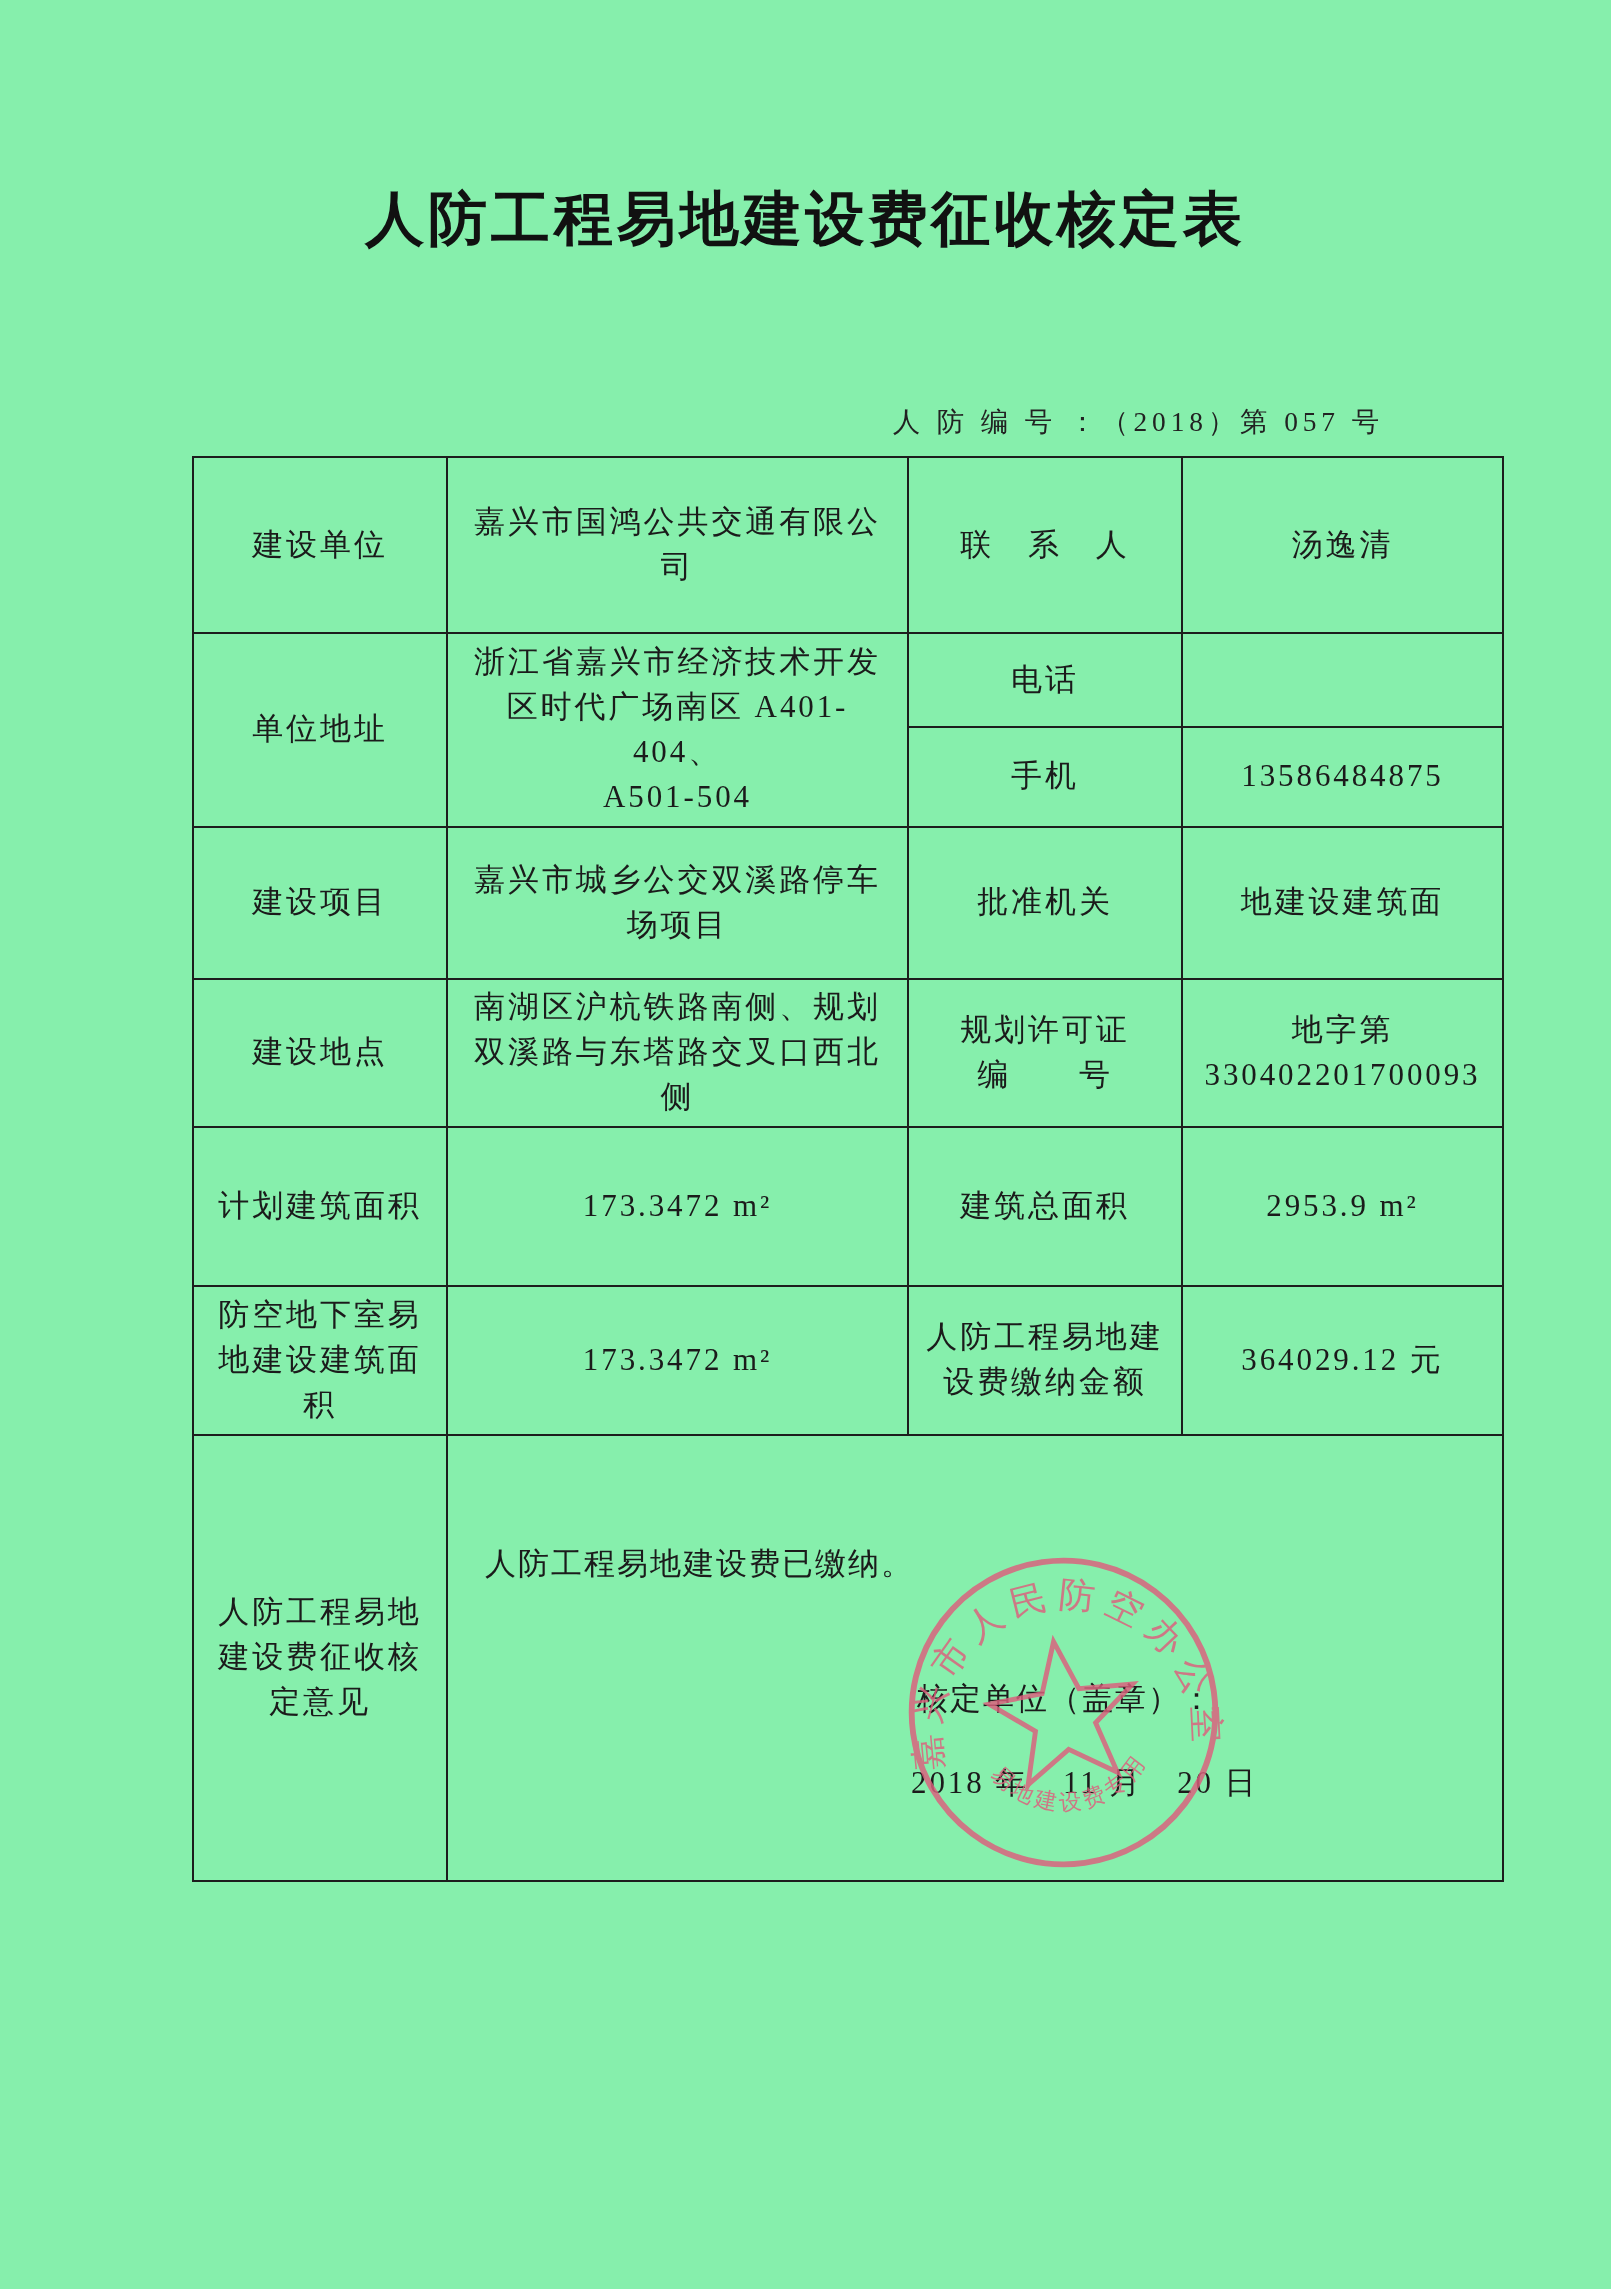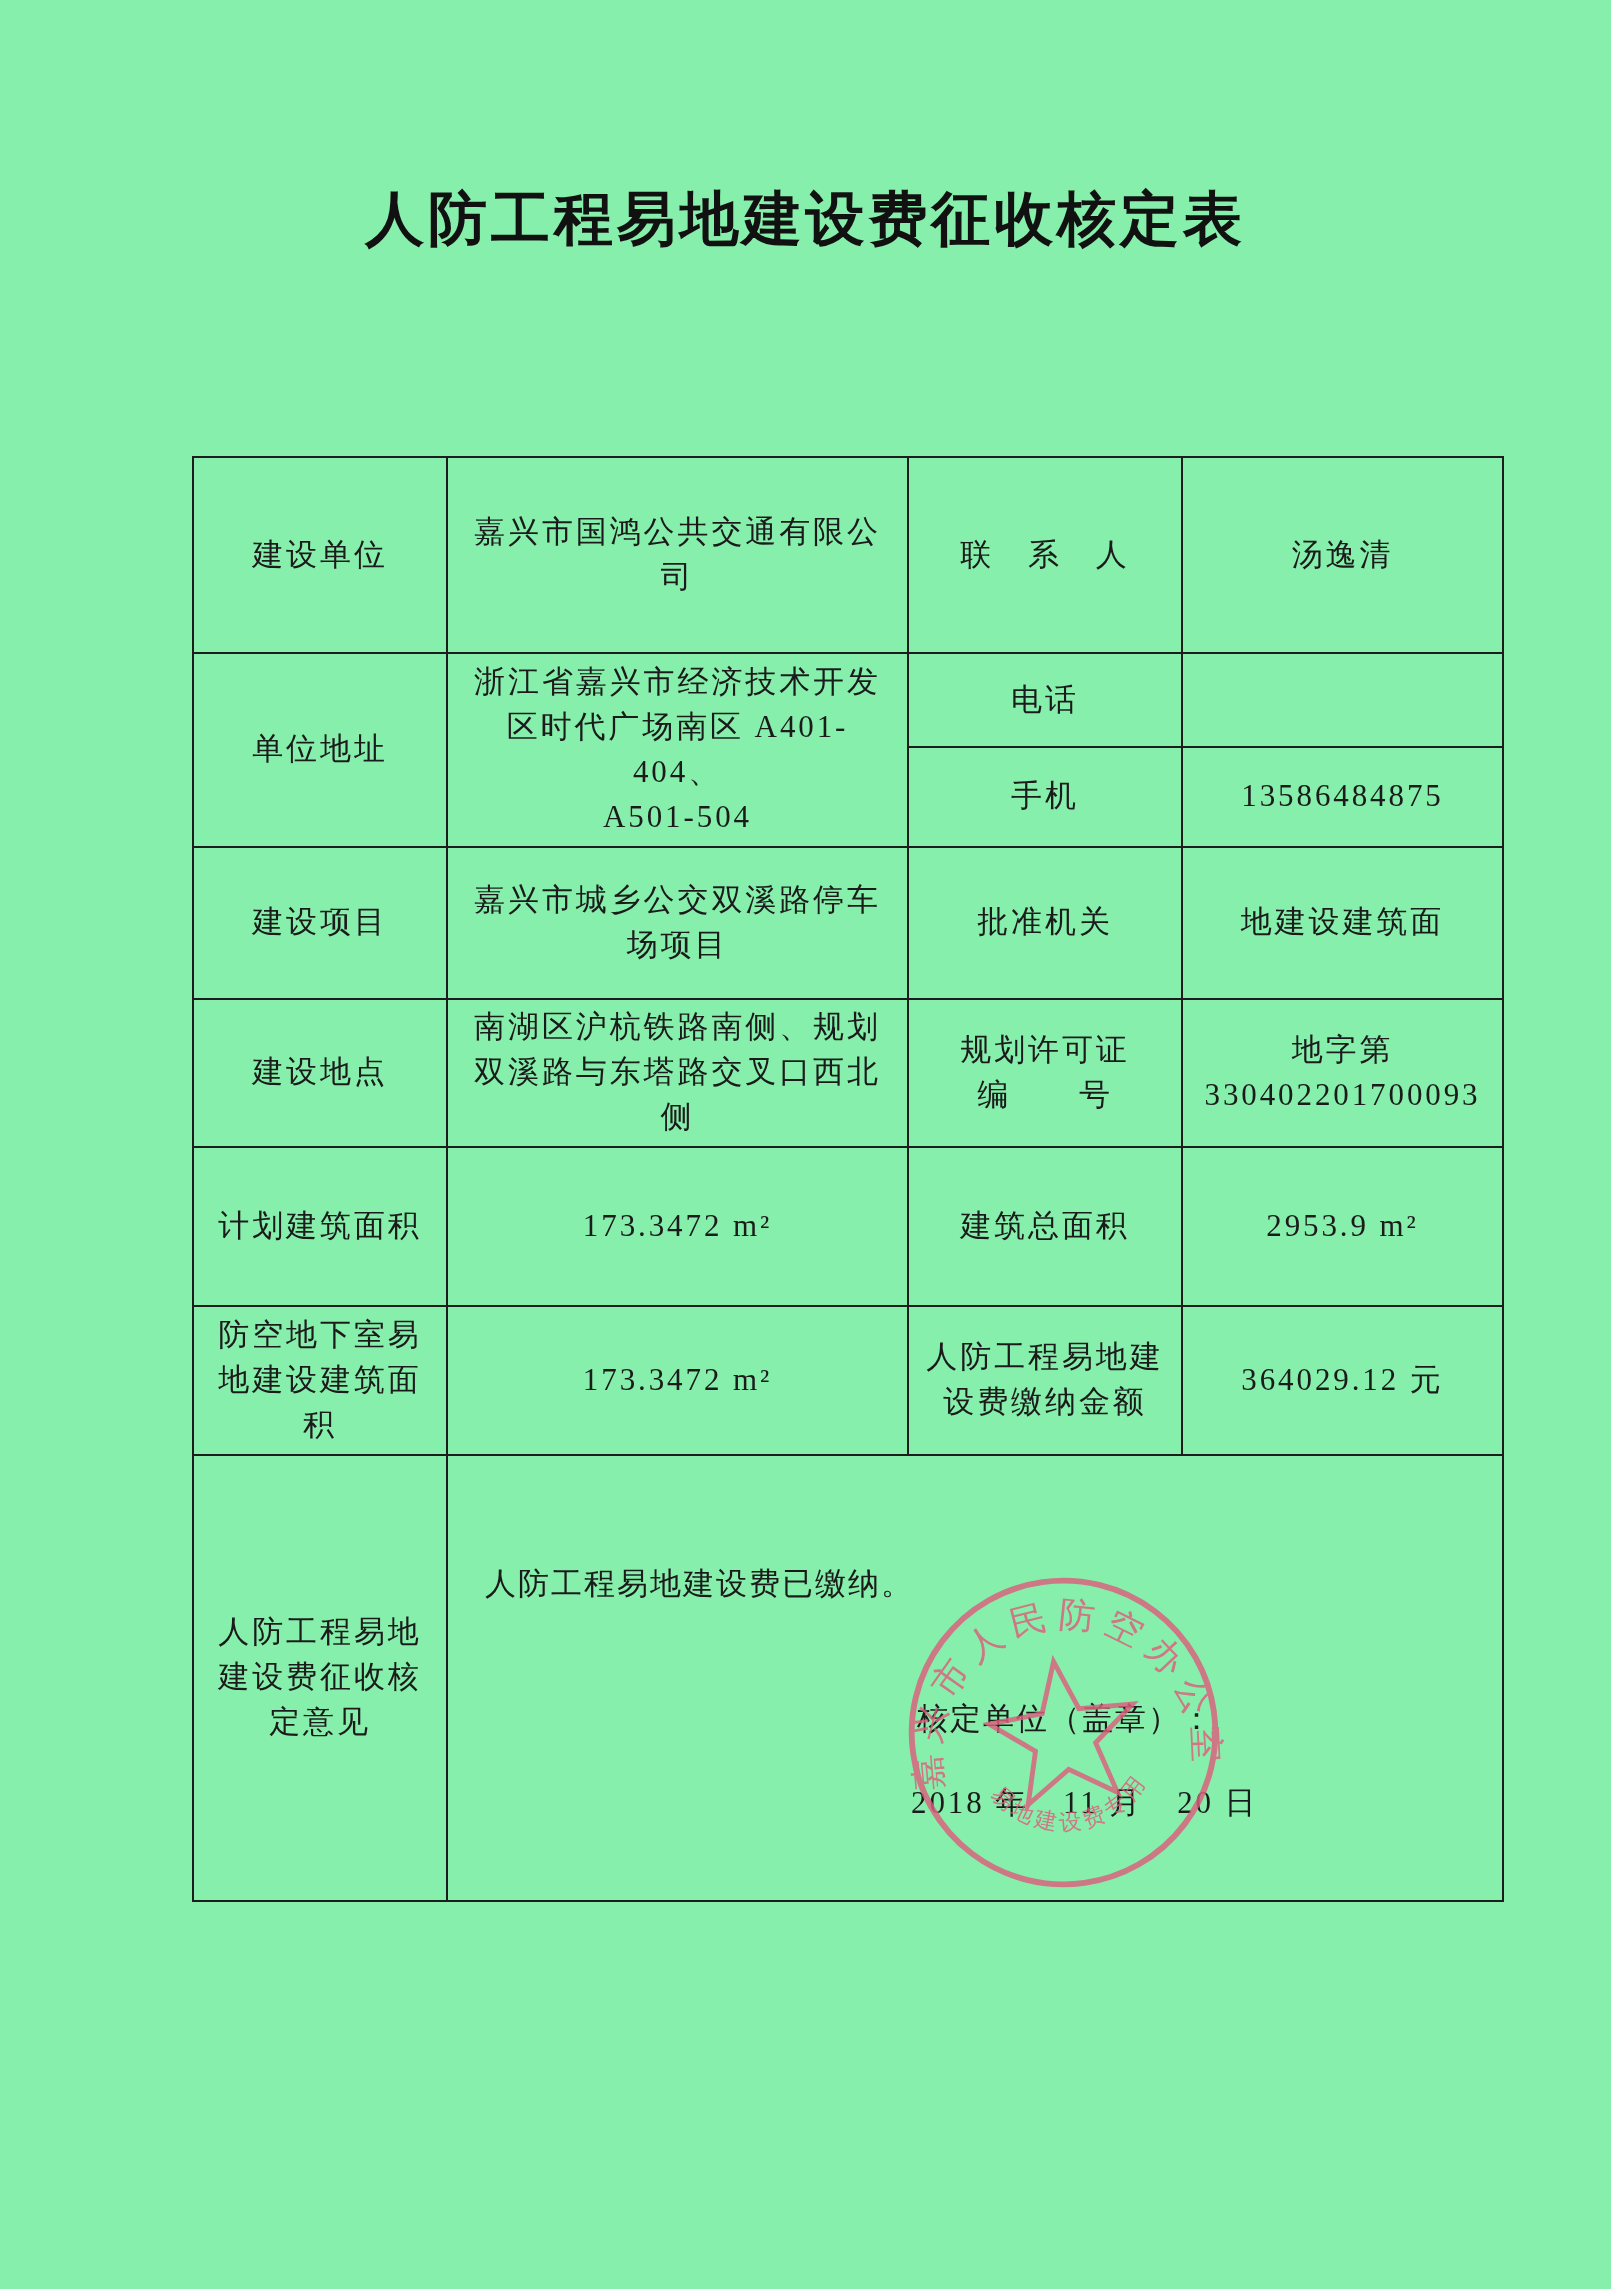--- a/index.html
+++ b/index.html
@@ -74,31 +74,32 @@
     pointer-events:none;
   }
 </style>
 </head>
 <body>
 
 <div class="page">
 
   <div class="doc-title">人防工程易地建设费征收核定表</div>
 
+  <div class="doc-no">人 防 编 号 ：（2018）第 057 号</div>
 
   <table class="form">
     <colgroup>
       <col style="width:254px">
       <col style="width:461px">
       <col style="width:274px">
       <col style="width:321px">
     </colgroup>
 
     <tbody>
-        <tr style="height:196px">
+        <tr style="height:176px">
       <td>建设单位</td>
       <td class="preline">嘉兴市国鸿公共交通有限公
 司</td>
       <td>联　系　人</td>
       <td>汤逸清</td>
     </tr>
 
     <tr style="height:93px">
       <td rowspan="2">单位地址</td>
       <td rowspan="2" class="preline">浙江省嘉兴市经济技术开发

